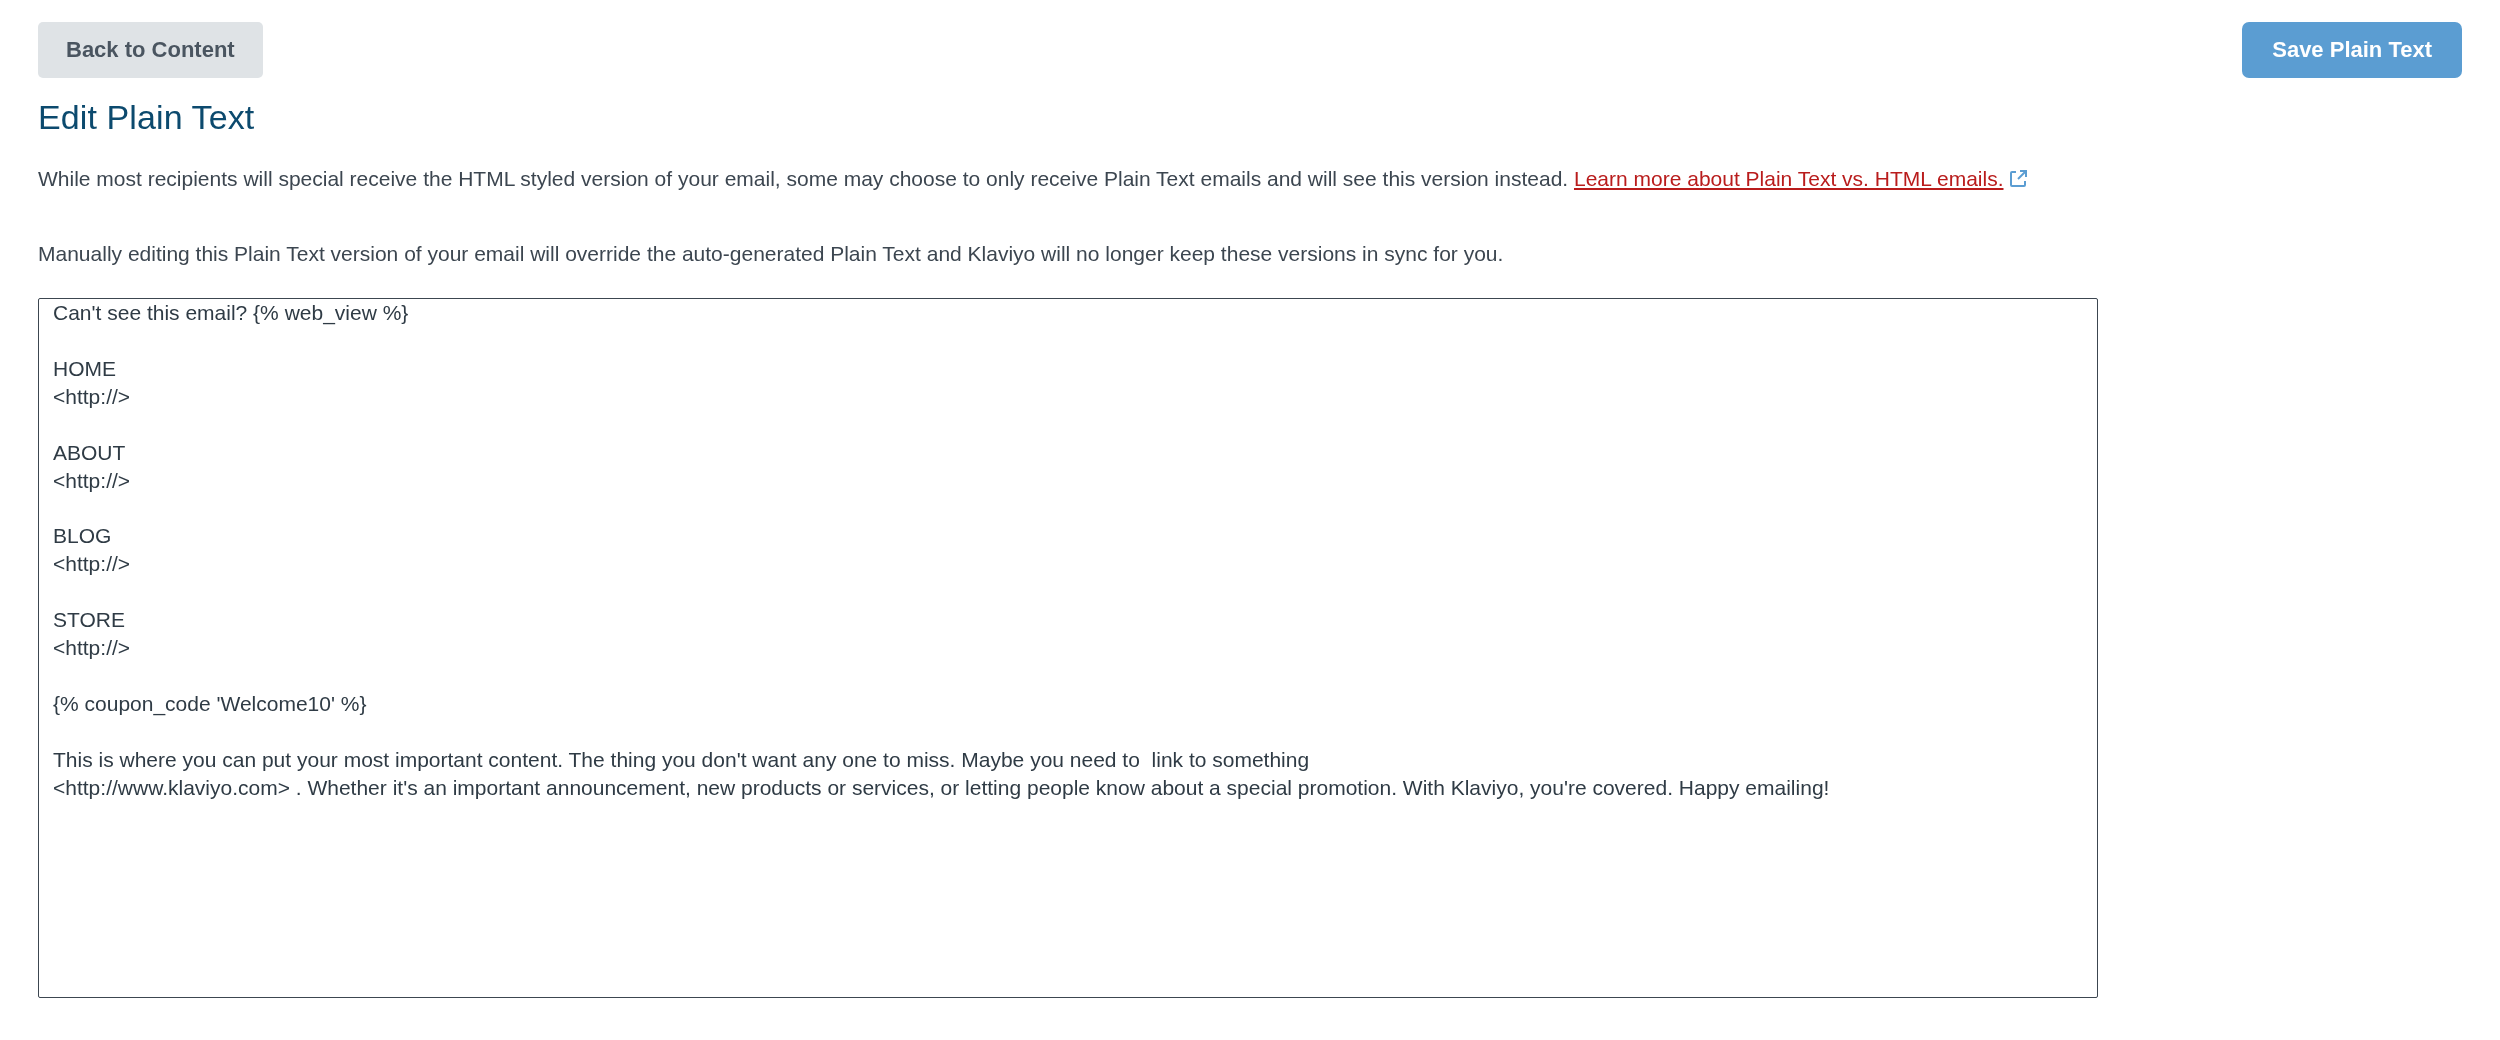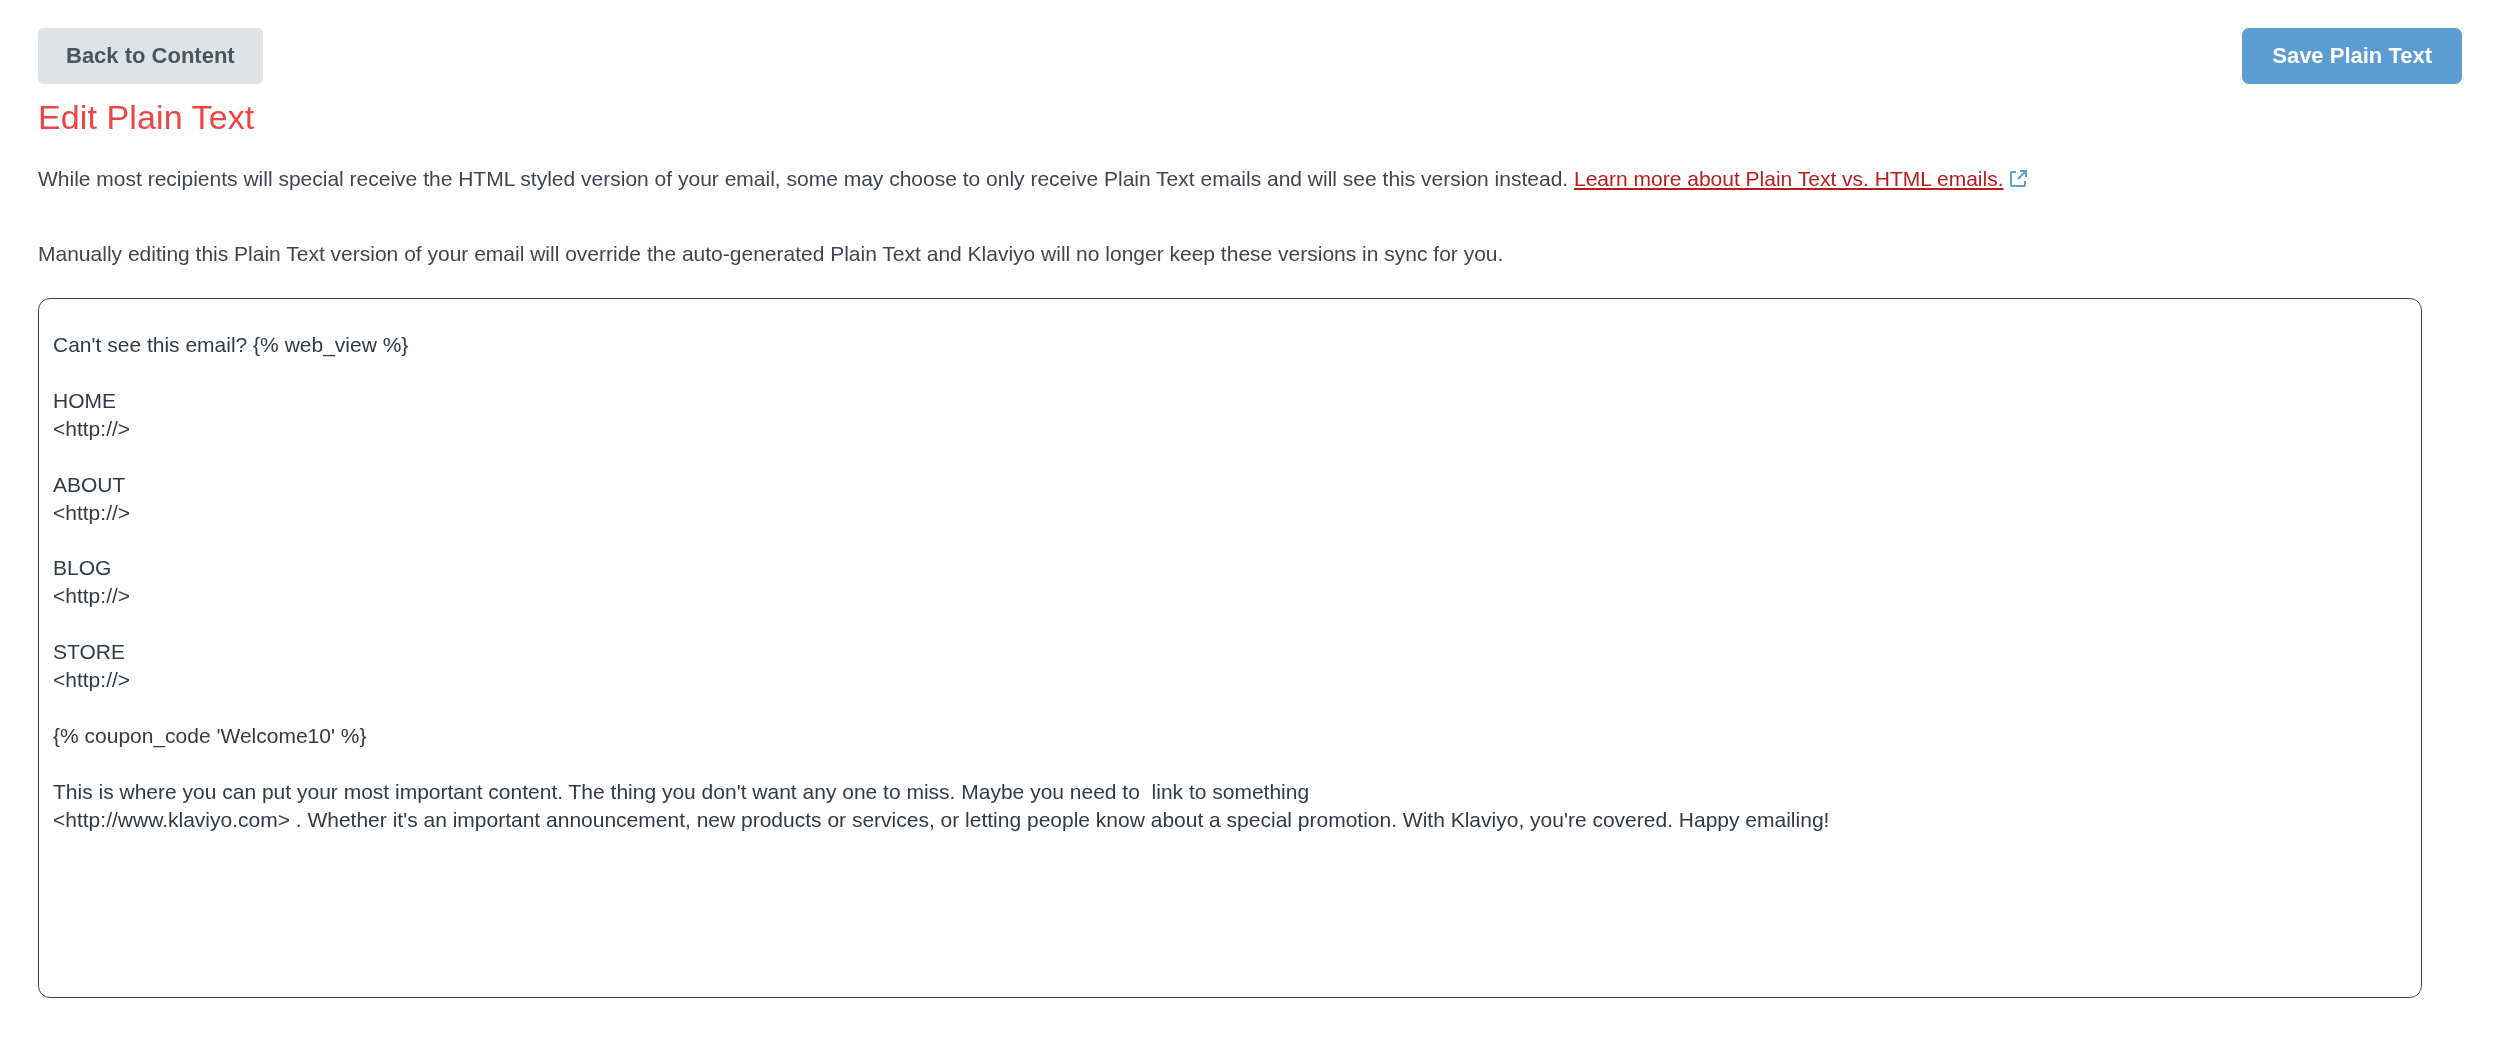--- a/index.html
+++ b/index.html
@@ -18,21 +18,21 @@
     width: 2500px;
     height: 1040px;
     padding: 0 38px;
   }
 
   
   .topbar {
     position: relative;
     height: 84px;
     display: flex;
-    align-items: flex-end;
+    align-items: center;
     justify-content: space-between;
     padding-top: 15px;
   }
   .btn-back {
     background: #dfe3e6;
     color: #4a5560;
     border: none;
     border-radius: 5px;
     font-size: 22px;
     font-weight: bold;
@@ -51,21 +51,21 @@
     font-family: "Liberation Sans", sans-serif;
     padding: 17px 30px;
     line-height: 1;
     cursor: pointer;
   }
 
   
   h1.page-title {
     font-size: 34px;
     font-weight: normal;
-    color: #ef4444;
+    color: #0c4a6e;
     margin: 14px 0 0 0;
     letter-spacing: 0.1px;
   }
   p.intro {
     font-size: 21px;
     line-height: 1.55;
     color: #3c4650;
     margin: 26px 0 0 0;
     max-width: 2420px;
   }
@@ -82,30 +82,30 @@
     vertical-align: -2px;
     margin-left: 5px;
   }
 
   
   .editor-wrap {
     margin-top: 28px;
   }
   textarea.plain-text-editor {
     display: block;
-    width: 2384px;
+    width: 2060px;
     height: 700px;
     border: 1px solid #3c4650;
-    border-radius: 12px;
+    border-radius: 2px;
     background: #ffffff;
     color: #2f3b45;
     font-family: "Liberation Sans", sans-serif;
     font-size: 21px;
     line-height: 1.33;
-    padding: 32px 14px 14px 14px;
+    padding: 0 14px 14px 14px;
     resize: none;
     outline: none;
     overflow: hidden;
     white-space: pre;
   }
 </style>
 </head>
 <body>
 
 <div class="page">

